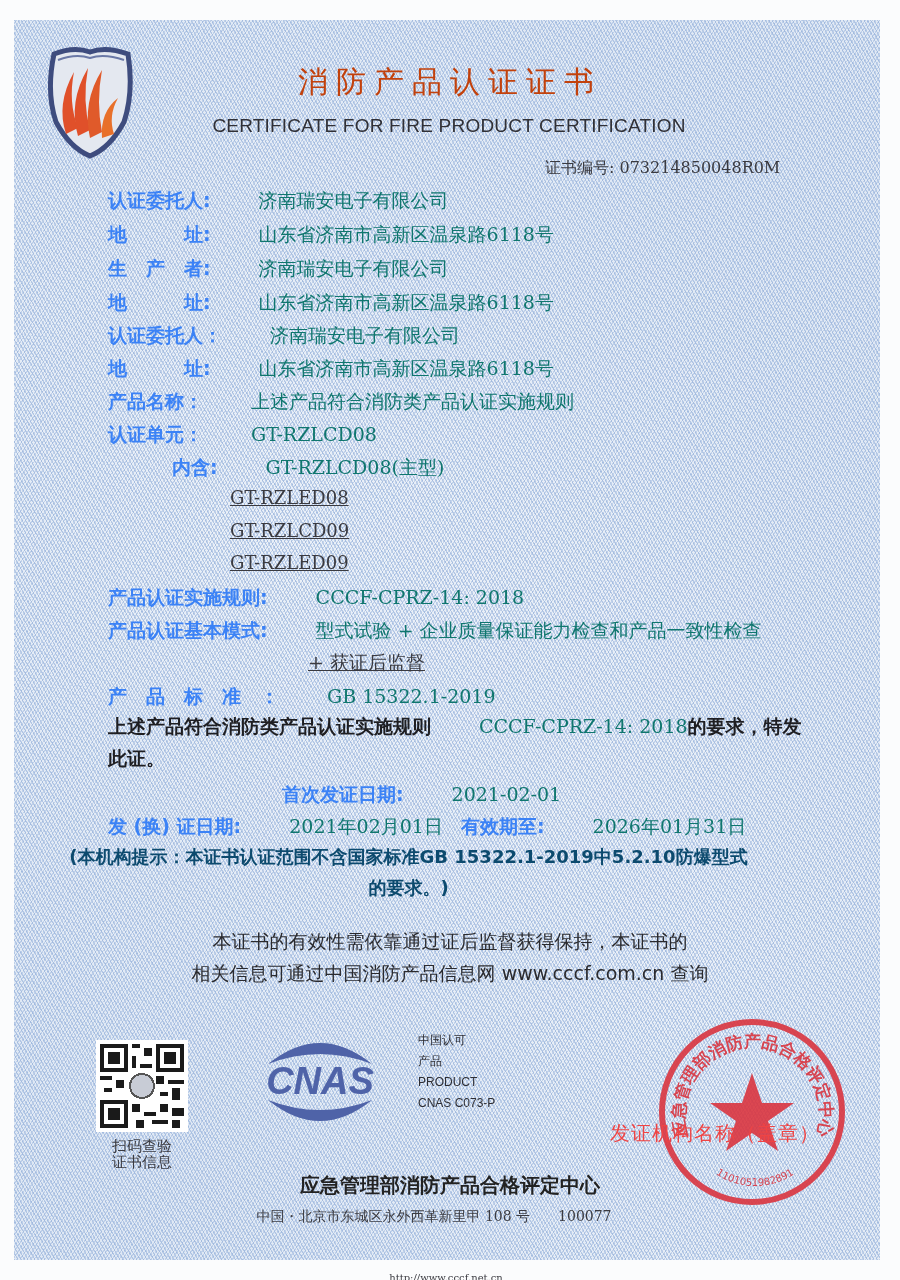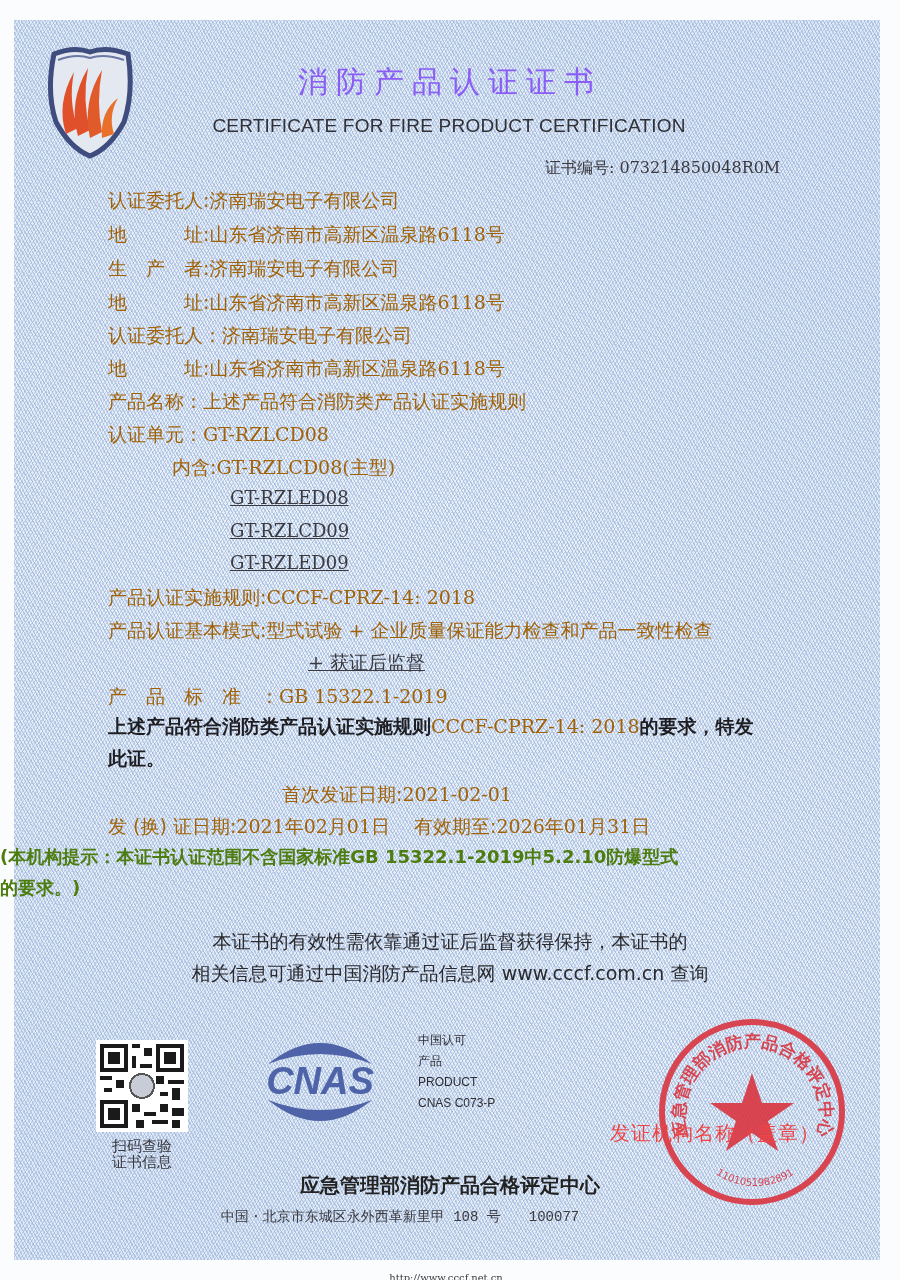--- a/index.html
+++ b/index.html
@@ -13,49 +13,49 @@
       repeating-linear-gradient(62deg, rgba(140,170,215,0.55) 0 1px, transparent 1px 3px),
       repeating-linear-gradient(-58deg, rgba(150,178,220,0.45) 0 1px, transparent 1px 3px),
       radial-gradient(ellipse at 30% 40%, rgba(255,255,255,0.35), transparent 60%),
       radial-gradient(ellipse at 75% 75%, rgba(255,255,255,0.3), transparent 55%);
   }
 
   .abs { position: absolute; white-space: nowrap; }
 
   .logo { left: 44px; top: 42px; width: 92px; height: 118px; }
 
-  .title-cn { left: 0; width: 900px; top: 62px; text-align: center; font-family: "DejaVu Sans", "Liberation Sans", sans-serif; font-size: 30px; letter-spacing: 8px; color: #8b5cf6; padding-left: 0; }
+  .title-cn { left: 0; width: 900px; top: 62px; text-align: center; font-family: "DejaVu Sans", "Liberation Sans", sans-serif; font-size: 30px; letter-spacing: 8px; color: #c2410c; padding-left: 0; }
   .title-en { left: 0; width: 888px; top: 115px; text-align: center; font-family: "Liberation Sans", "DejaVu Sans", sans-serif; font-size: 19px; color: #303036; letter-spacing: 0.2px; padding-left: 10px; }
 
   .cert-no { left: 545px; top: 158px; font-size: 16px; color: #3a3a40; }
 
   .row { position: absolute; left: 108px; font-size: 19px; line-height: 24px; white-space: nowrap; }
-  .lbl { font-family: "DejaVu Sans", "Liberation Sans", sans-serif; font-weight: normal; color: #a16207; display: inline-block; }
-  .val { color: #a16207; font-family: "DejaVu Serif", "Liberation Serif", serif; }
+  .lbl { font-family: "DejaVu Sans", "Liberation Sans", sans-serif; font-weight: bold; color: #3b82f6; display: inline-block; }
+  .val { color: #0f766e; font-family: "DejaVu Serif", "Liberation Serif", serif; margin-left: 48px; }
 
   .sub-row { position: absolute; left: 230px; font-size: 18px; color: #3a3a40; text-decoration: underline; }
 
   .stmt { left: 108px; font-size: 19px; font-weight: bold; font-family: "DejaVu Sans", "Liberation Sans", sans-serif; color: #1e1e22; }
   .stmt .val { font-weight: normal; }
 
-  .note { left: 0; width: 900px; text-align: left; font-family: "DejaVu Sans", "Liberation Sans", sans-serif; font-weight: bold; font-size: 18px; color: #4d7c0f; }
+  .note { left: 0; width: 817px; text-align: center; font-family: "DejaVu Sans", "Liberation Sans", sans-serif; font-weight: bold; font-size: 18px; color: #0c4a6e; }
 
   .validity { left: 0; width: 900px; text-align: center; font-family: "DejaVu Sans", "Liberation Sans", sans-serif; font-size: 19px; color: #2a2a2e; }
 
   .qr { left: 96px; top: 1040px; width: 92px; height: 92px; background: #fff; }
   .qr-cap { left: 96px; top: 1140px; width: 92px; text-align: center; font-family: Liberation Mono, monospace; font-size: 15px; line-height: 16px; color: #3a3a40; white-space: normal; }
 
   .cnas { left: 250px; top: 1030px; width: 140px; height: 100px; }
   .cnas-text { left: 418px; top: 1030px; font-family: "Liberation Sans", "DejaVu Sans", sans-serif; font-size: 12px; line-height: 21px; color: #2e2e34; }
 
   .seal { left: 655px; top: 1015px; width: 195px; height: 195px; }
   .issuer-label { left: 610px; top: 1088px; font-size: 20px; color: #ef4444; letter-spacing: 1px; margin-top: 32px; }
 
   .org { left: 0; width: 900px; top: 1172px; text-align: center; font-size: 20px; font-weight: bold; color: #222; }
-  .addr { left: 12px; width: 776px; top: 1208px; text-align: center; font-size: 14px; color: #3a3a40; font-family: Liberation Mono, monospace; }
+  .addr { left: 0; width: 868px; top: 1208px; text-align: center; font-size: 14px; color: #3a3a40; }
   .url { left: 0; width: 892px; top: 1272px; text-align: center; font-size: 10px; color: #3a3a40; }
 </style>
 </head>
 <body>
 
 <div class="panel"></div>
 
 <svg class="abs logo" viewBox="0 0 92 118">
   <path d="M10 12 Q30 4 46 10 Q62 4 84 12 Q90 50 80 80 Q66 106 46 114 Q26 106 12 80 Q2 50 10 12 Z" fill="#e4e8f0" stroke="#3e4c7e" stroke-width="5"></path>
   <path d="M14 18 Q32 11 46 16 Q60 11 80 18" fill="none" stroke="#6a78a6" stroke-width="2"></path>
@@ -120,21 +120,21 @@
 <div class="abs stmt" style="top:714px">
   <span>上述产品符合消防类产品认证实施规则</span><span class="val">CCCF-CPRZ-14: 2018</span><span>的要求，特发</span>
 </div>
 <div class="abs stmt" style="top:746px">此证。</div>
 
 <div class="row" style="top:782px; left:282px">
   <span class="lbl">首次发证日期:</span><span class="val">2021-02-01</span>
 </div>
 <div class="row" style="top:814px">
   <span class="lbl">发 (换) 证日期:</span><span class="val">2021年02月01日</span>
-  <span class="lbl" style="margin-left:18px">有效期至:</span><span class="val">2026年01月31日</span>
+  <span class="lbl" style="margin-left:12px">有效期至:</span><span class="val">2026年01月31日</span>
 </div>
 
 <div class="abs note" style="top:845px">(本机构提示：本证书认证范围不含国家标准GB 15322.1-2019中5.2.10防爆型式</div>
 <div class="abs note" style="top:876px">的要求。)</div>
 
 <div class="abs validity" style="top:929px">本证书的有效性需依靠通过证后监督获得保持，本证书的</div>
 <div class="abs validity" style="top:961px">相关信息可通过中国消防产品信息网 www.cccf.com.cn 查询</div>
 
 <svg class="abs qr" viewBox="0 0 23 23" shape-rendering="crispEdges">
   <rect width="23" height="23" fill="#fff"></rect>

